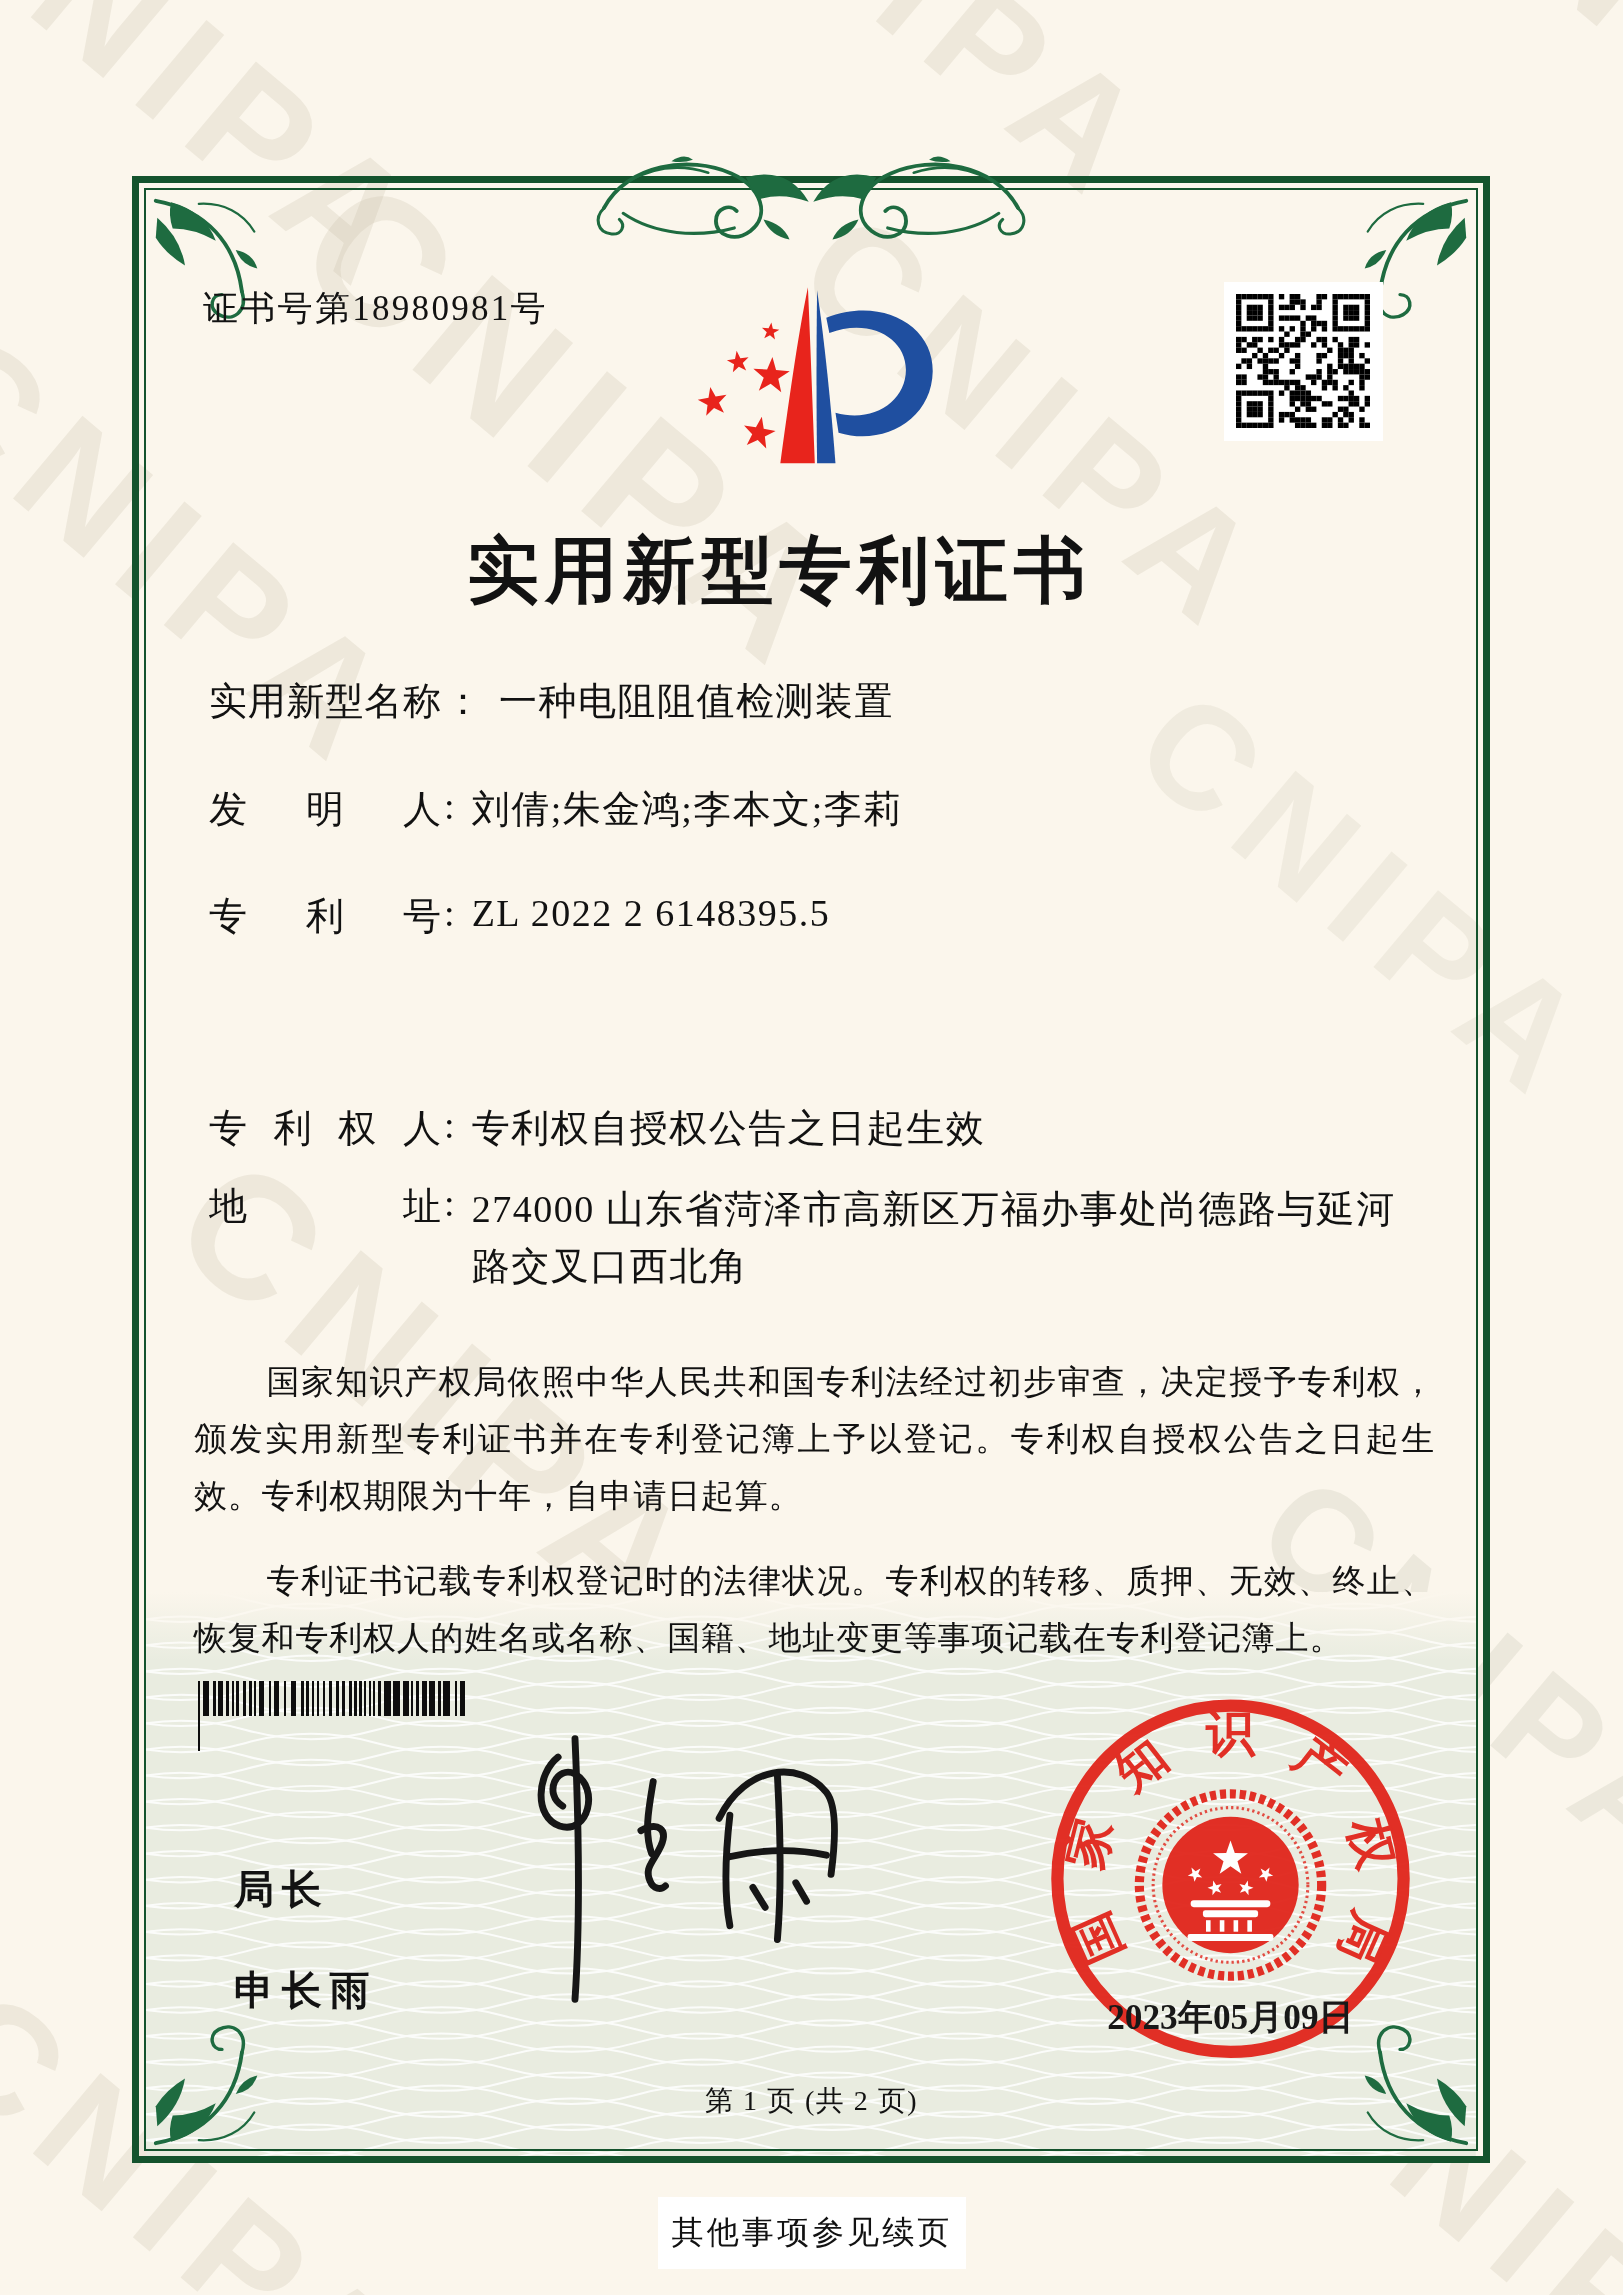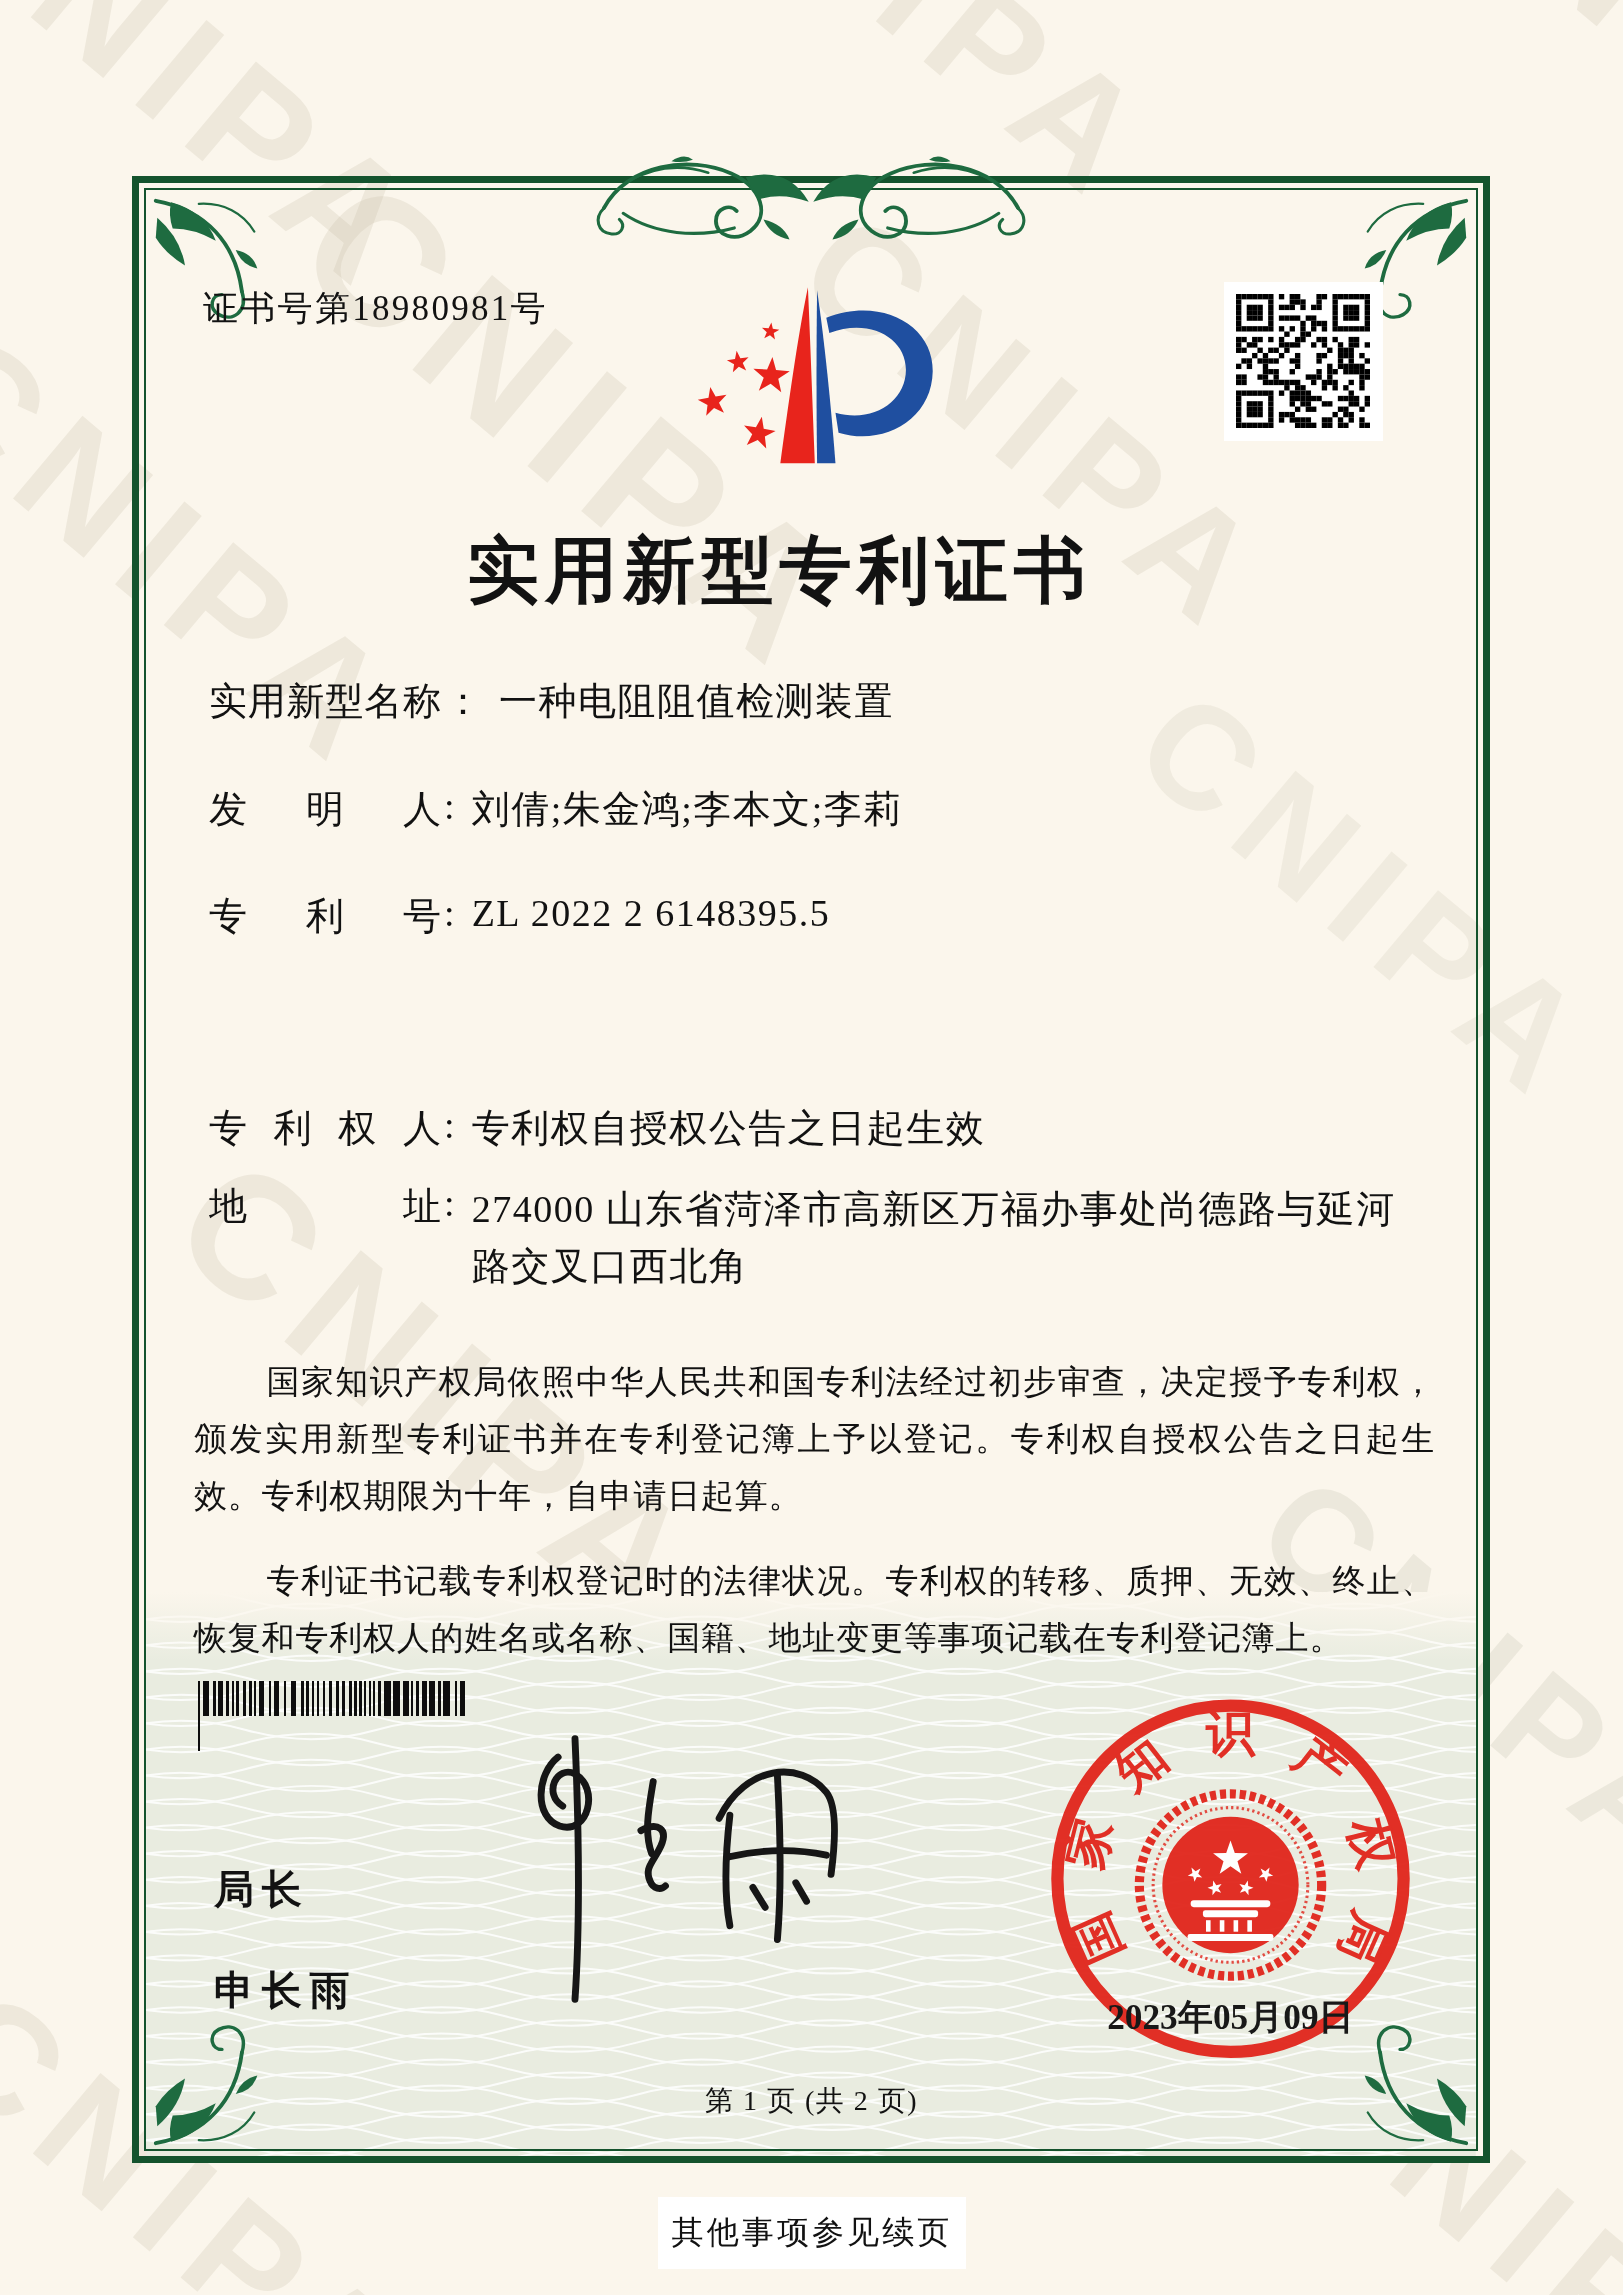--- a/index.html
+++ b/index.html
@@ -51,21 +51,21 @@
   
   .body-text{position:absolute; left:194px; top:1354px; width:1241px; z-index:5;}
   .body-text p{
     margin:0 0 28px 0; font-size:33px; line-height:57px;
     text-align:justify; text-indent:2.2em; letter-spacing:0.8px;
   }
   
   .barcode{position:absolute; left:198px; top:1681px; width:276px; height:35px; z-index:5; font-size:0;}
   .barcode i{display:inline-block; height:35px; background:#0d0d0d; vertical-align:top;}
   
-  .signer{position:absolute; left:214px; z-index:5;
+  .signer{position:absolute; left:234px; z-index:5;
     font-family:"Liberation Sans","DejaVu Sans",sans-serif; font-weight:bold;
     font-size:40px; letter-spacing:7.7px;}
   .signer-role{top:1862px;} .signer-name{top:1963px;}
   .signature{position:absolute; left:460px; top:1717px; z-index:6;}
   
   .seal{position:absolute; left:1039px; top:1687px; z-index:6; opacity:0.96;}
   
   .page-info{position:absolute; left:0; top:2082px; width:1623px; text-align:center; font-size:28px; z-index:5; letter-spacing:1.5px;}
   .note-box{
     position:absolute; left:658px; top:2197px; width:308px; height:72px; background:#ffffff; z-index:5;

